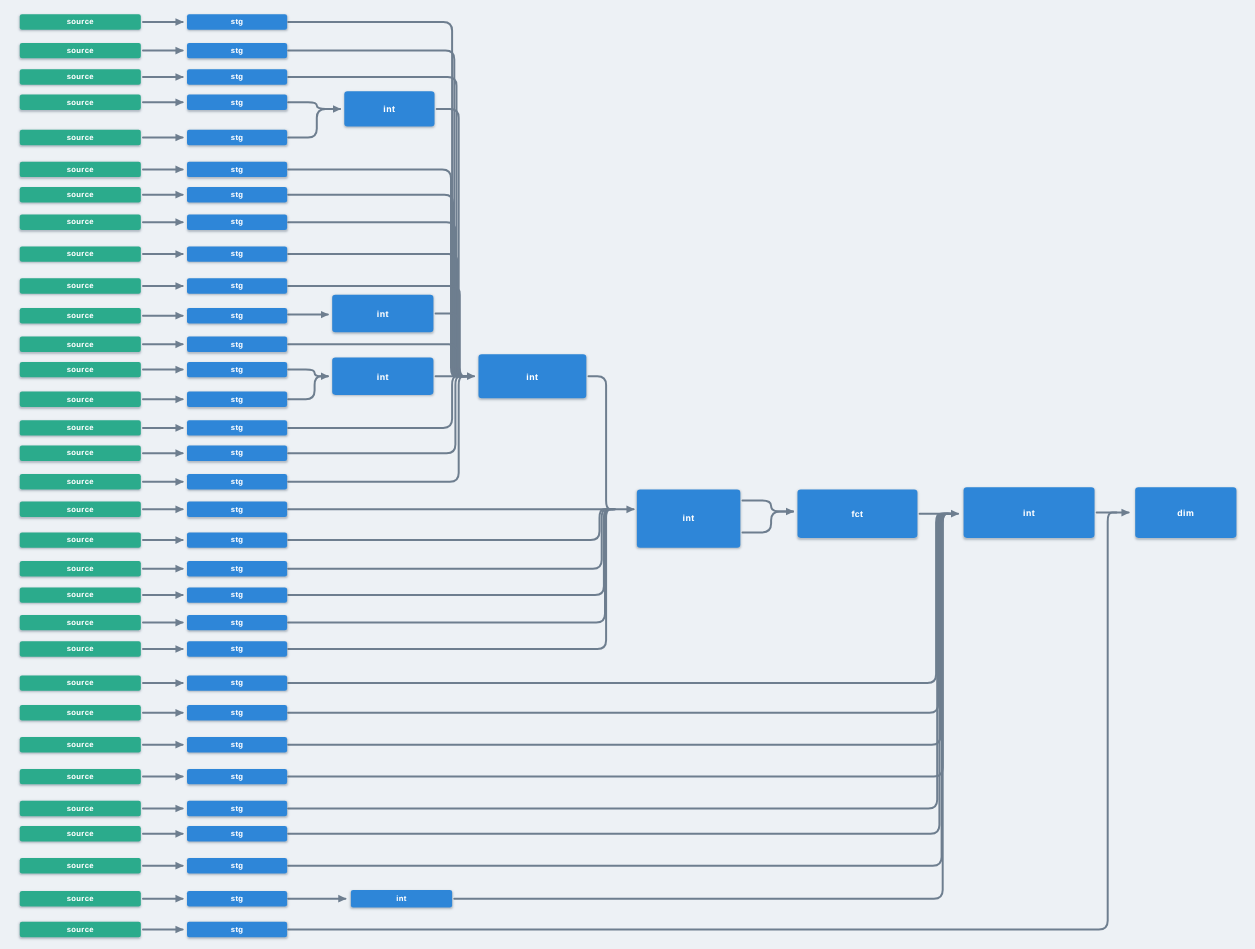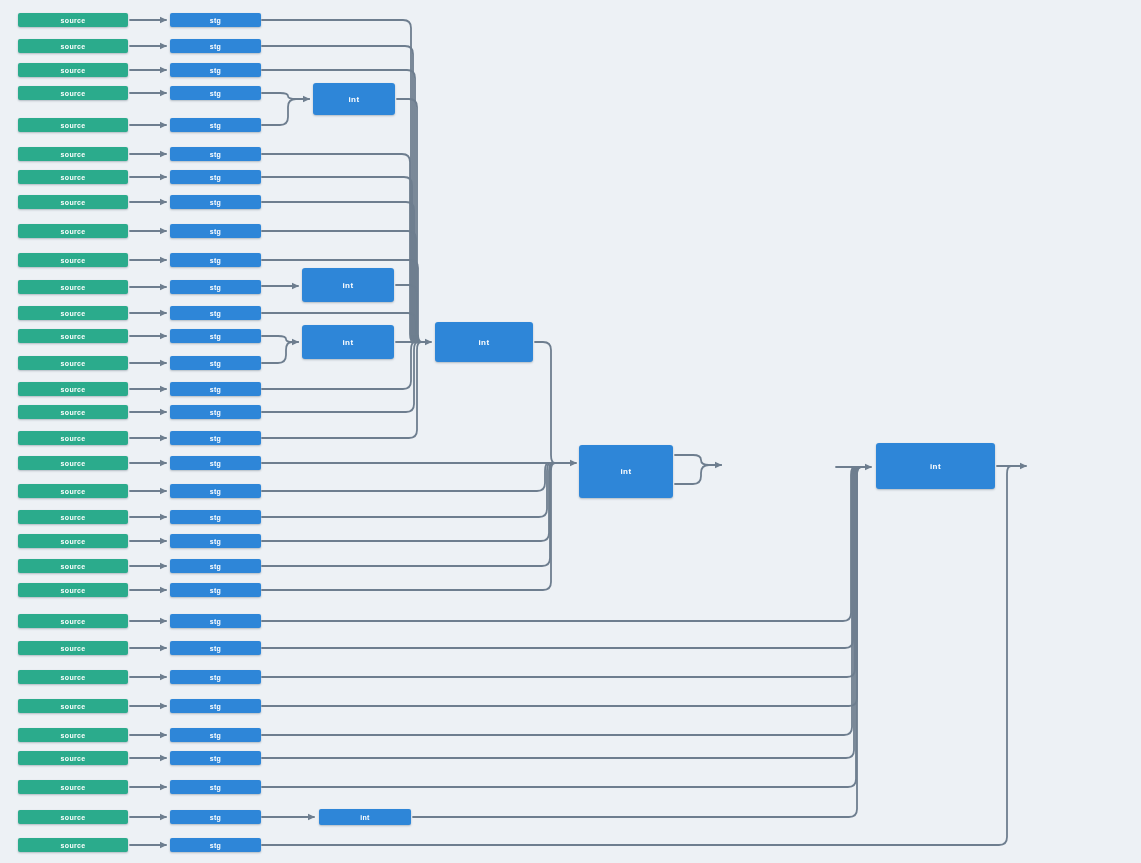--- a/index.html
+++ b/index.html
@@ -170,14 +170,16 @@
       <div class="node small" style="left: 170px; top: 780px; width: 91px; height: 14px; background: rgb(46, 134, 216); color: rgb(255, 255, 255);">stg</div>
       <div class="node small" style="left: 170px; top: 810px; width: 91px; height: 14px; background: rgb(46, 134, 216); color: rgb(255, 255, 255);">stg</div>
       <div class="node small" style="left: 170px; top: 838px; width: 91px; height: 14px; background: rgb(46, 134, 216); color: rgb(255, 255, 255);">stg</div>
       <div class="node big" style="left: 313px; top: 83px; width: 82px; height: 32px; background: rgb(46, 134, 216); color: rgb(255, 255, 255);">int</div>
       <div class="node big" style="left: 302px; top: 268px; width: 92px; height: 34px; background: rgb(46, 134, 216); color: rgb(255, 255, 255);">int</div>
       <div class="node big" style="left: 302px; top: 325px; width: 92px; height: 34px; background: rgb(46, 134, 216); color: rgb(255, 255, 255);">int</div>
       <div class="node big" style="left: 435px; top: 322px; width: 98px; height: 40px; background: rgb(46, 134, 216); color: rgb(255, 255, 255);">int</div>
       <div class="node big" style="left: 579px; top: 445px; width: 94px; height: 53px; background: rgb(46, 134, 216); color: rgb(255, 255, 255);">int</div>
       <div class="node big" style="left: 876px; top: 443px; width: 119px; height: 46px; background: rgb(46, 134, 216); color: rgb(255, 255, 255);">int</div>
       <div class="node small" style="left: 319px; top: 809px; width: 92px; height: 16px; background: rgb(46, 134, 216); color: rgb(255, 255, 255);">int</div>
+      <div class="node big" style="left: 725px; top: 445px; width: 109px; height: 44px; background: rgb(46, 134, 216); color: rgb(255, 255, 255);">fct</div>
+      <div class="node big" style="left: 1032px; top: 443px; width: 92px; height: 46px; background: rgb(46, 134, 216); color: rgb(255, 255, 255);">dim</div>
     </div>
 </div>
 
 </body></html>

